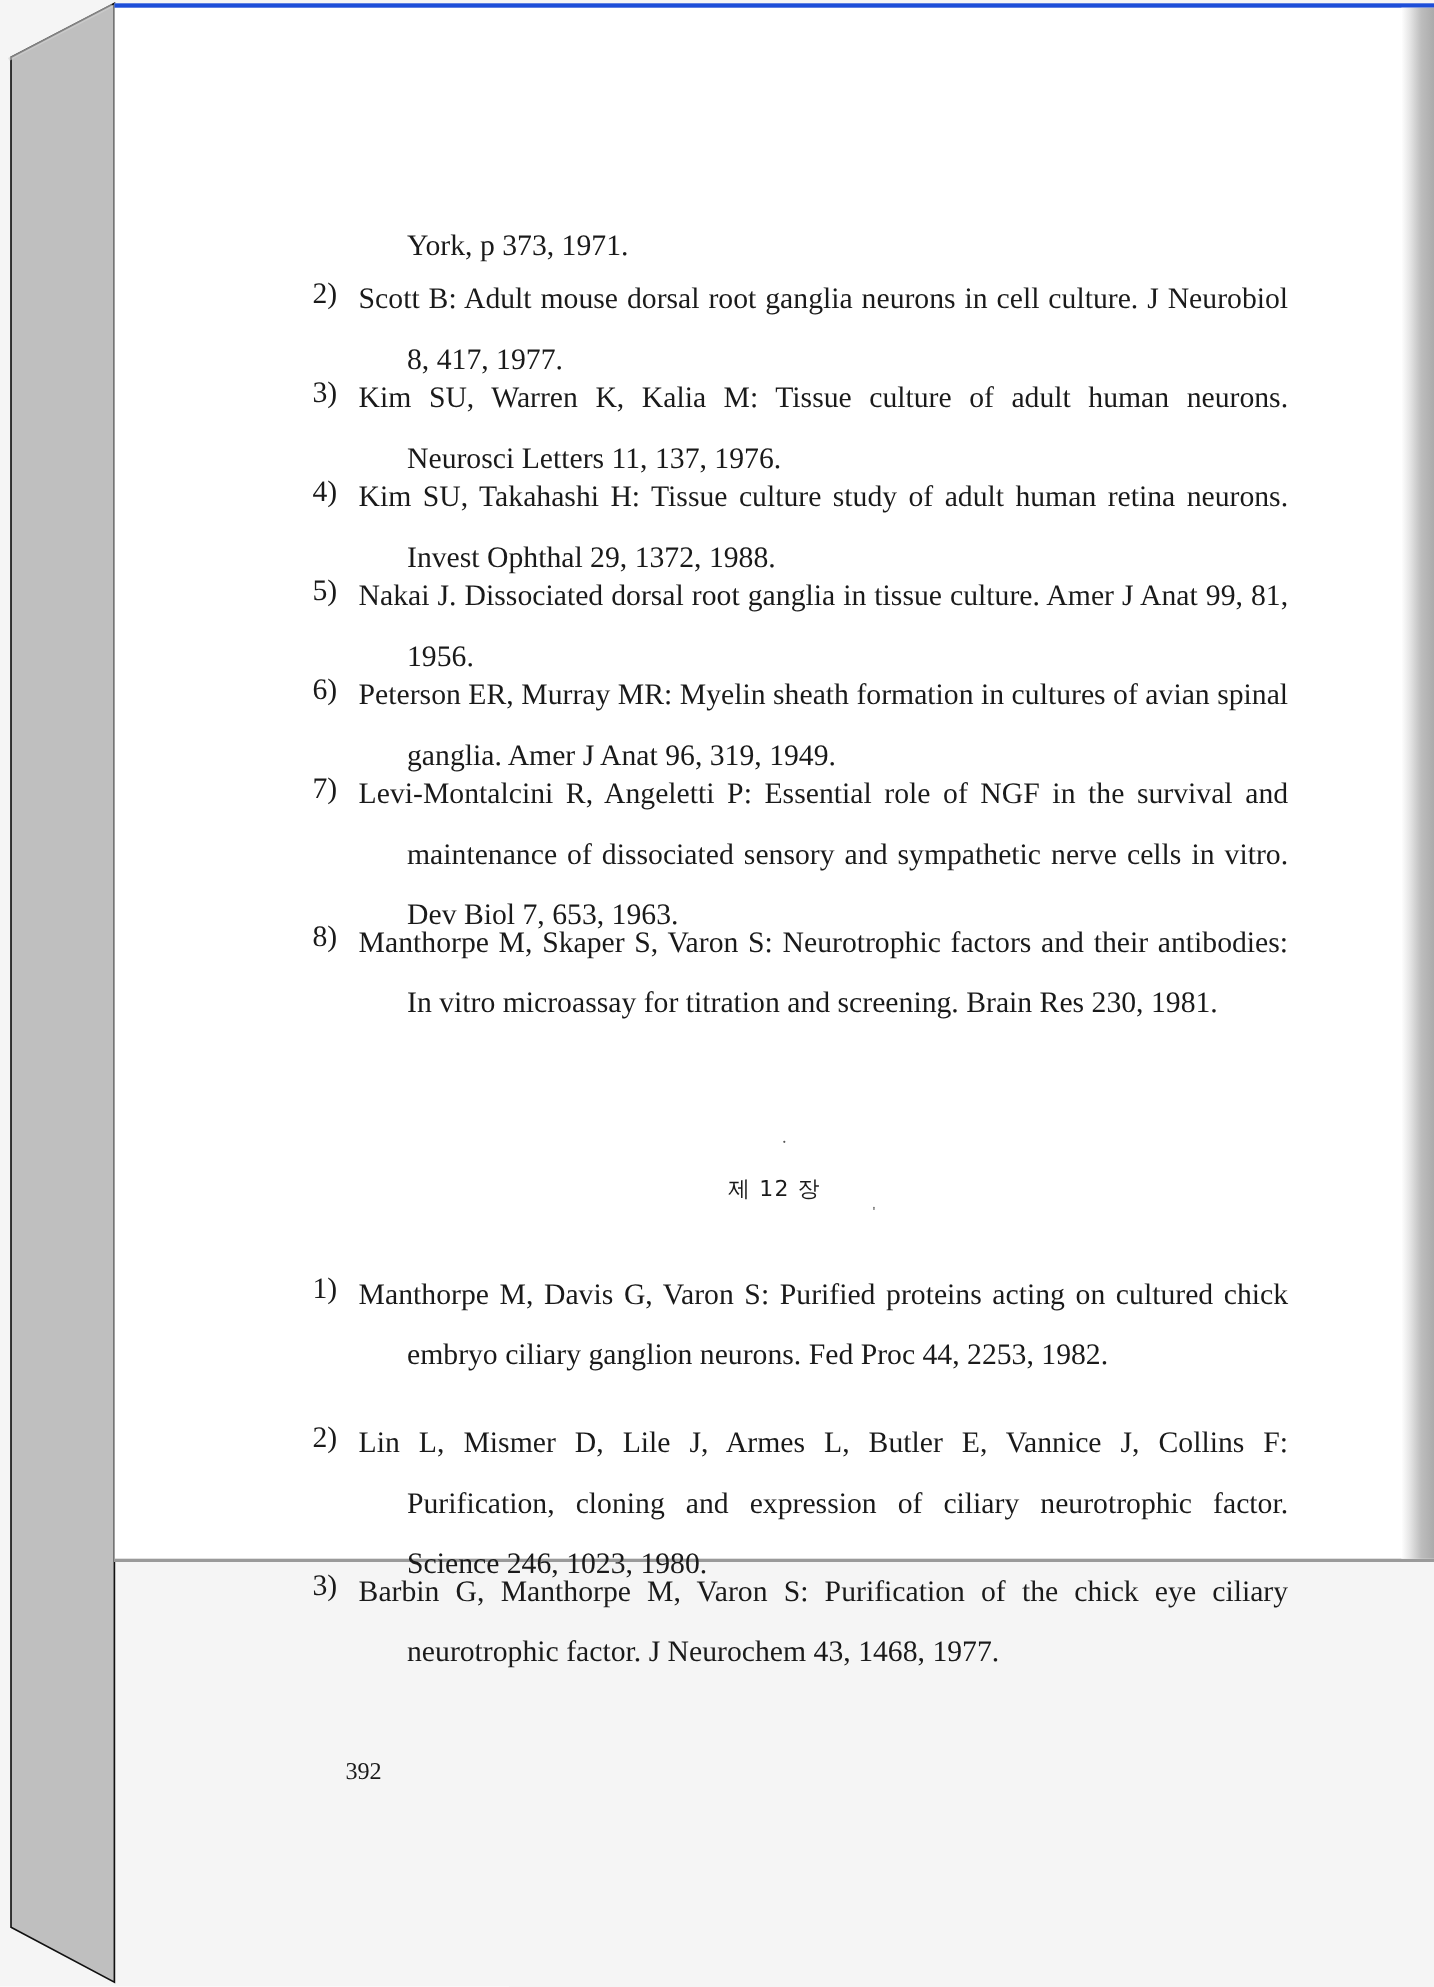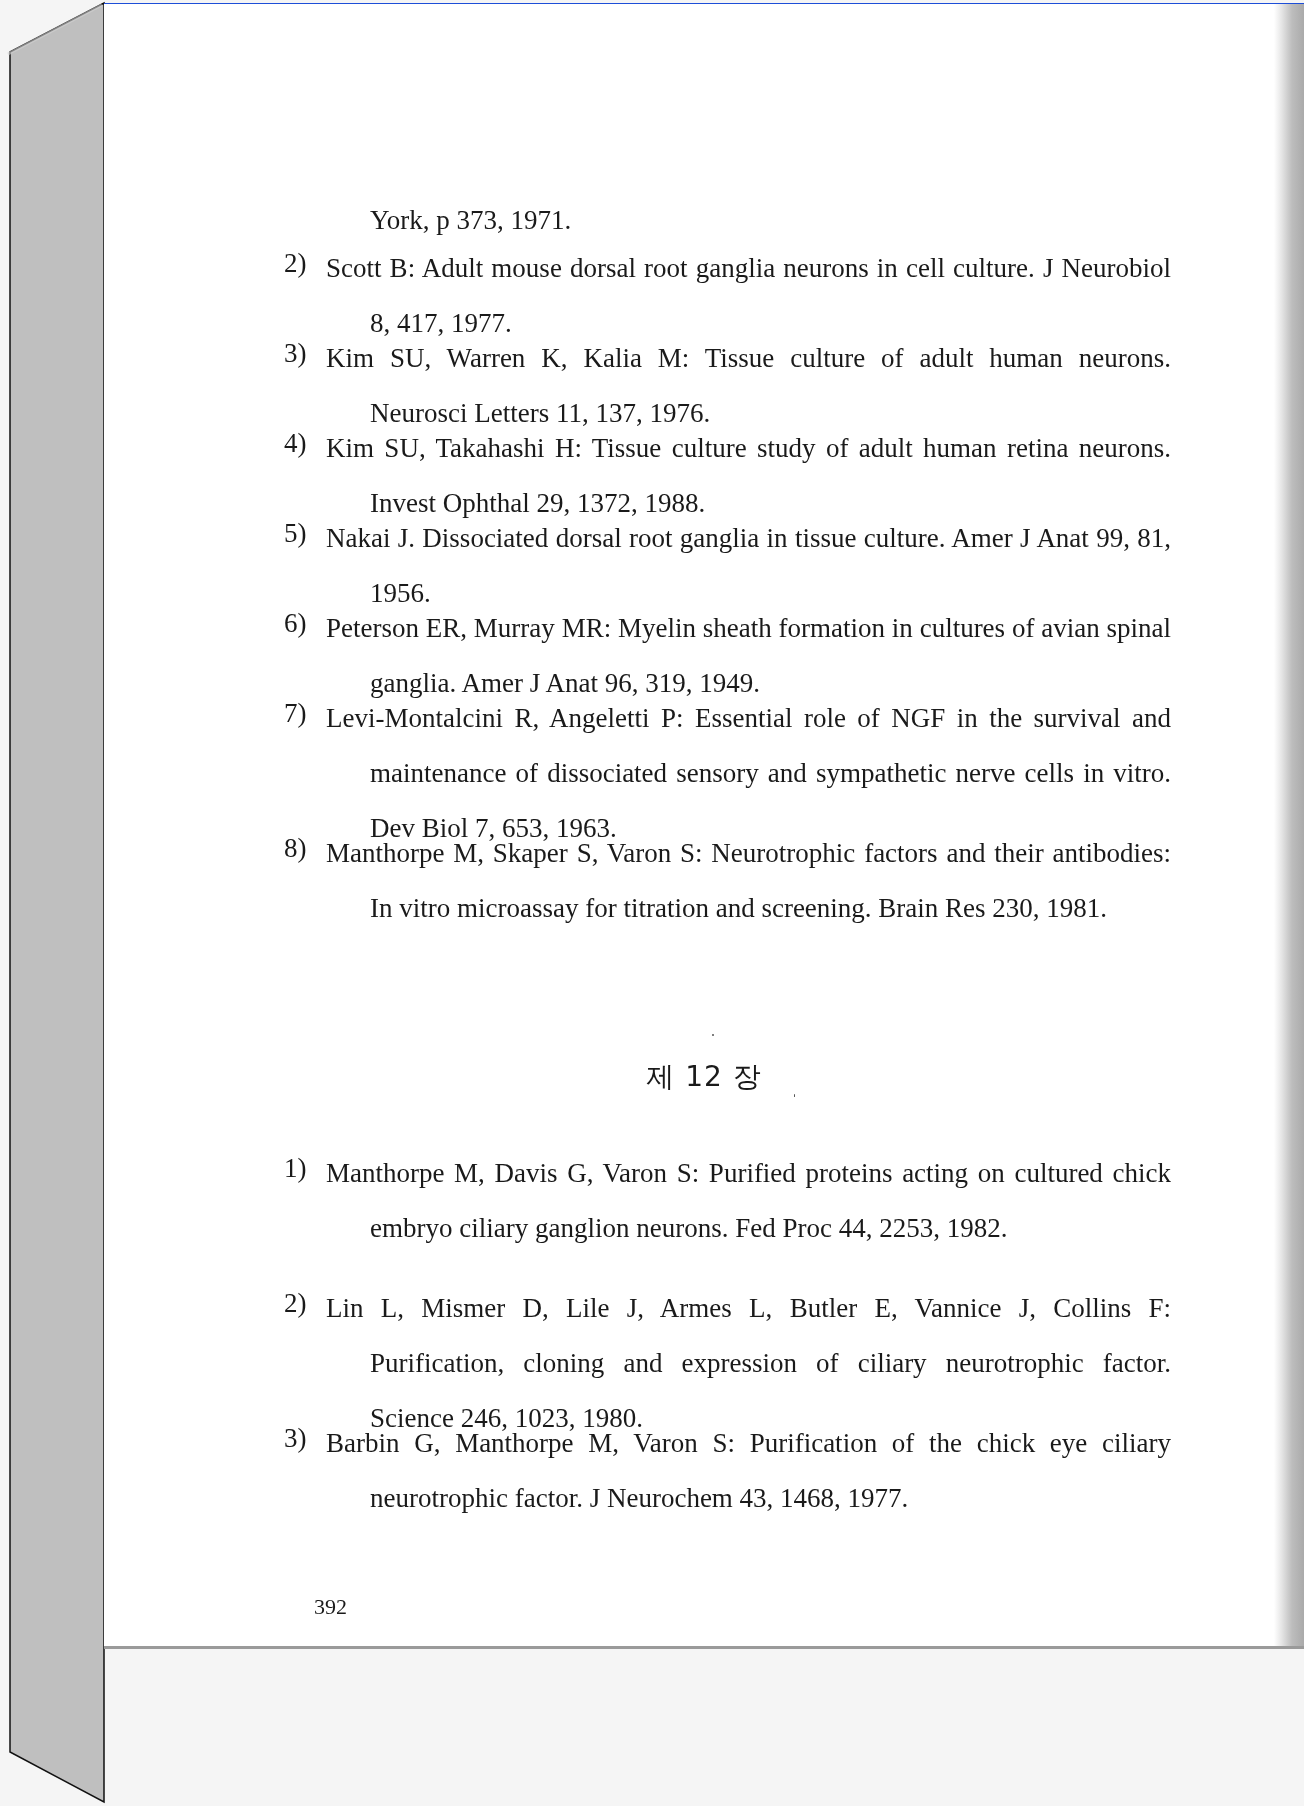--- a/index.html
+++ b/index.html
@@ -6,23 +6,23 @@
   body {
     width:1304px; height:1806px; position:relative; overflow:hidden;
     background:#f5f5f5;
     font-family:"Liberation Serif", "DejaVu Serif", serif;
     color:#1a1a1a;
   }
   .spine {
     position:absolute; left:0; top:0; width:1304px; height:1806px;
   }
   .page {
-    position:absolute; left:104px; top:3px; width:1200px; height:1646px;
+    position:absolute; left:104px; top:3px; width:1200px; height:1417px;
     background:#ffffff;
-    border-top:1px solid #1d4ed8;
+    border-top:4px solid #1d4ed8;
     border-bottom:3px solid #9a9a9a;
     box-sizing:border-box;
   }
   .page-edge {
     position:absolute; right:0; top:0; width:30px; height:100%;
     background:linear-gradient(to right, #ffffff 0%, #e6e6e6 25%, #bdbdbd 60%, #aaaaaa 100%);
   }
   .content {
     position:absolute; left:0; top:0; width:100%; height:100%;
   }
@@ -35,21 +35,21 @@
   .ref .num {
     position:absolute; left:0; top:0; font-size:27px; line-height:45px;
   }
   .ref .body {
     margin-left:42px; font-size:27px; line-height:55px;
     text-indent:0; padding-left:44px; text-indent:-44px;
     text-align:justify;
   }
   .heading {
     position:absolute; left:0; width:100%; text-align:center;
-    top:1055px; font-size:28px; line-height:36px;
+    top:1055px; font-size:20px; line-height:36px;
     font-family:"DejaVu Sans", sans-serif; letter-spacing:1px;
   }
   .pagenum {
     position:absolute; left:210px; top:1590px; font-size:22px; font-weight:normal;
   }
   .speck { position:absolute; width:2px; height:2px; background:#555; border-radius:1px; }
 </style>
 </head>
 <body>
 

